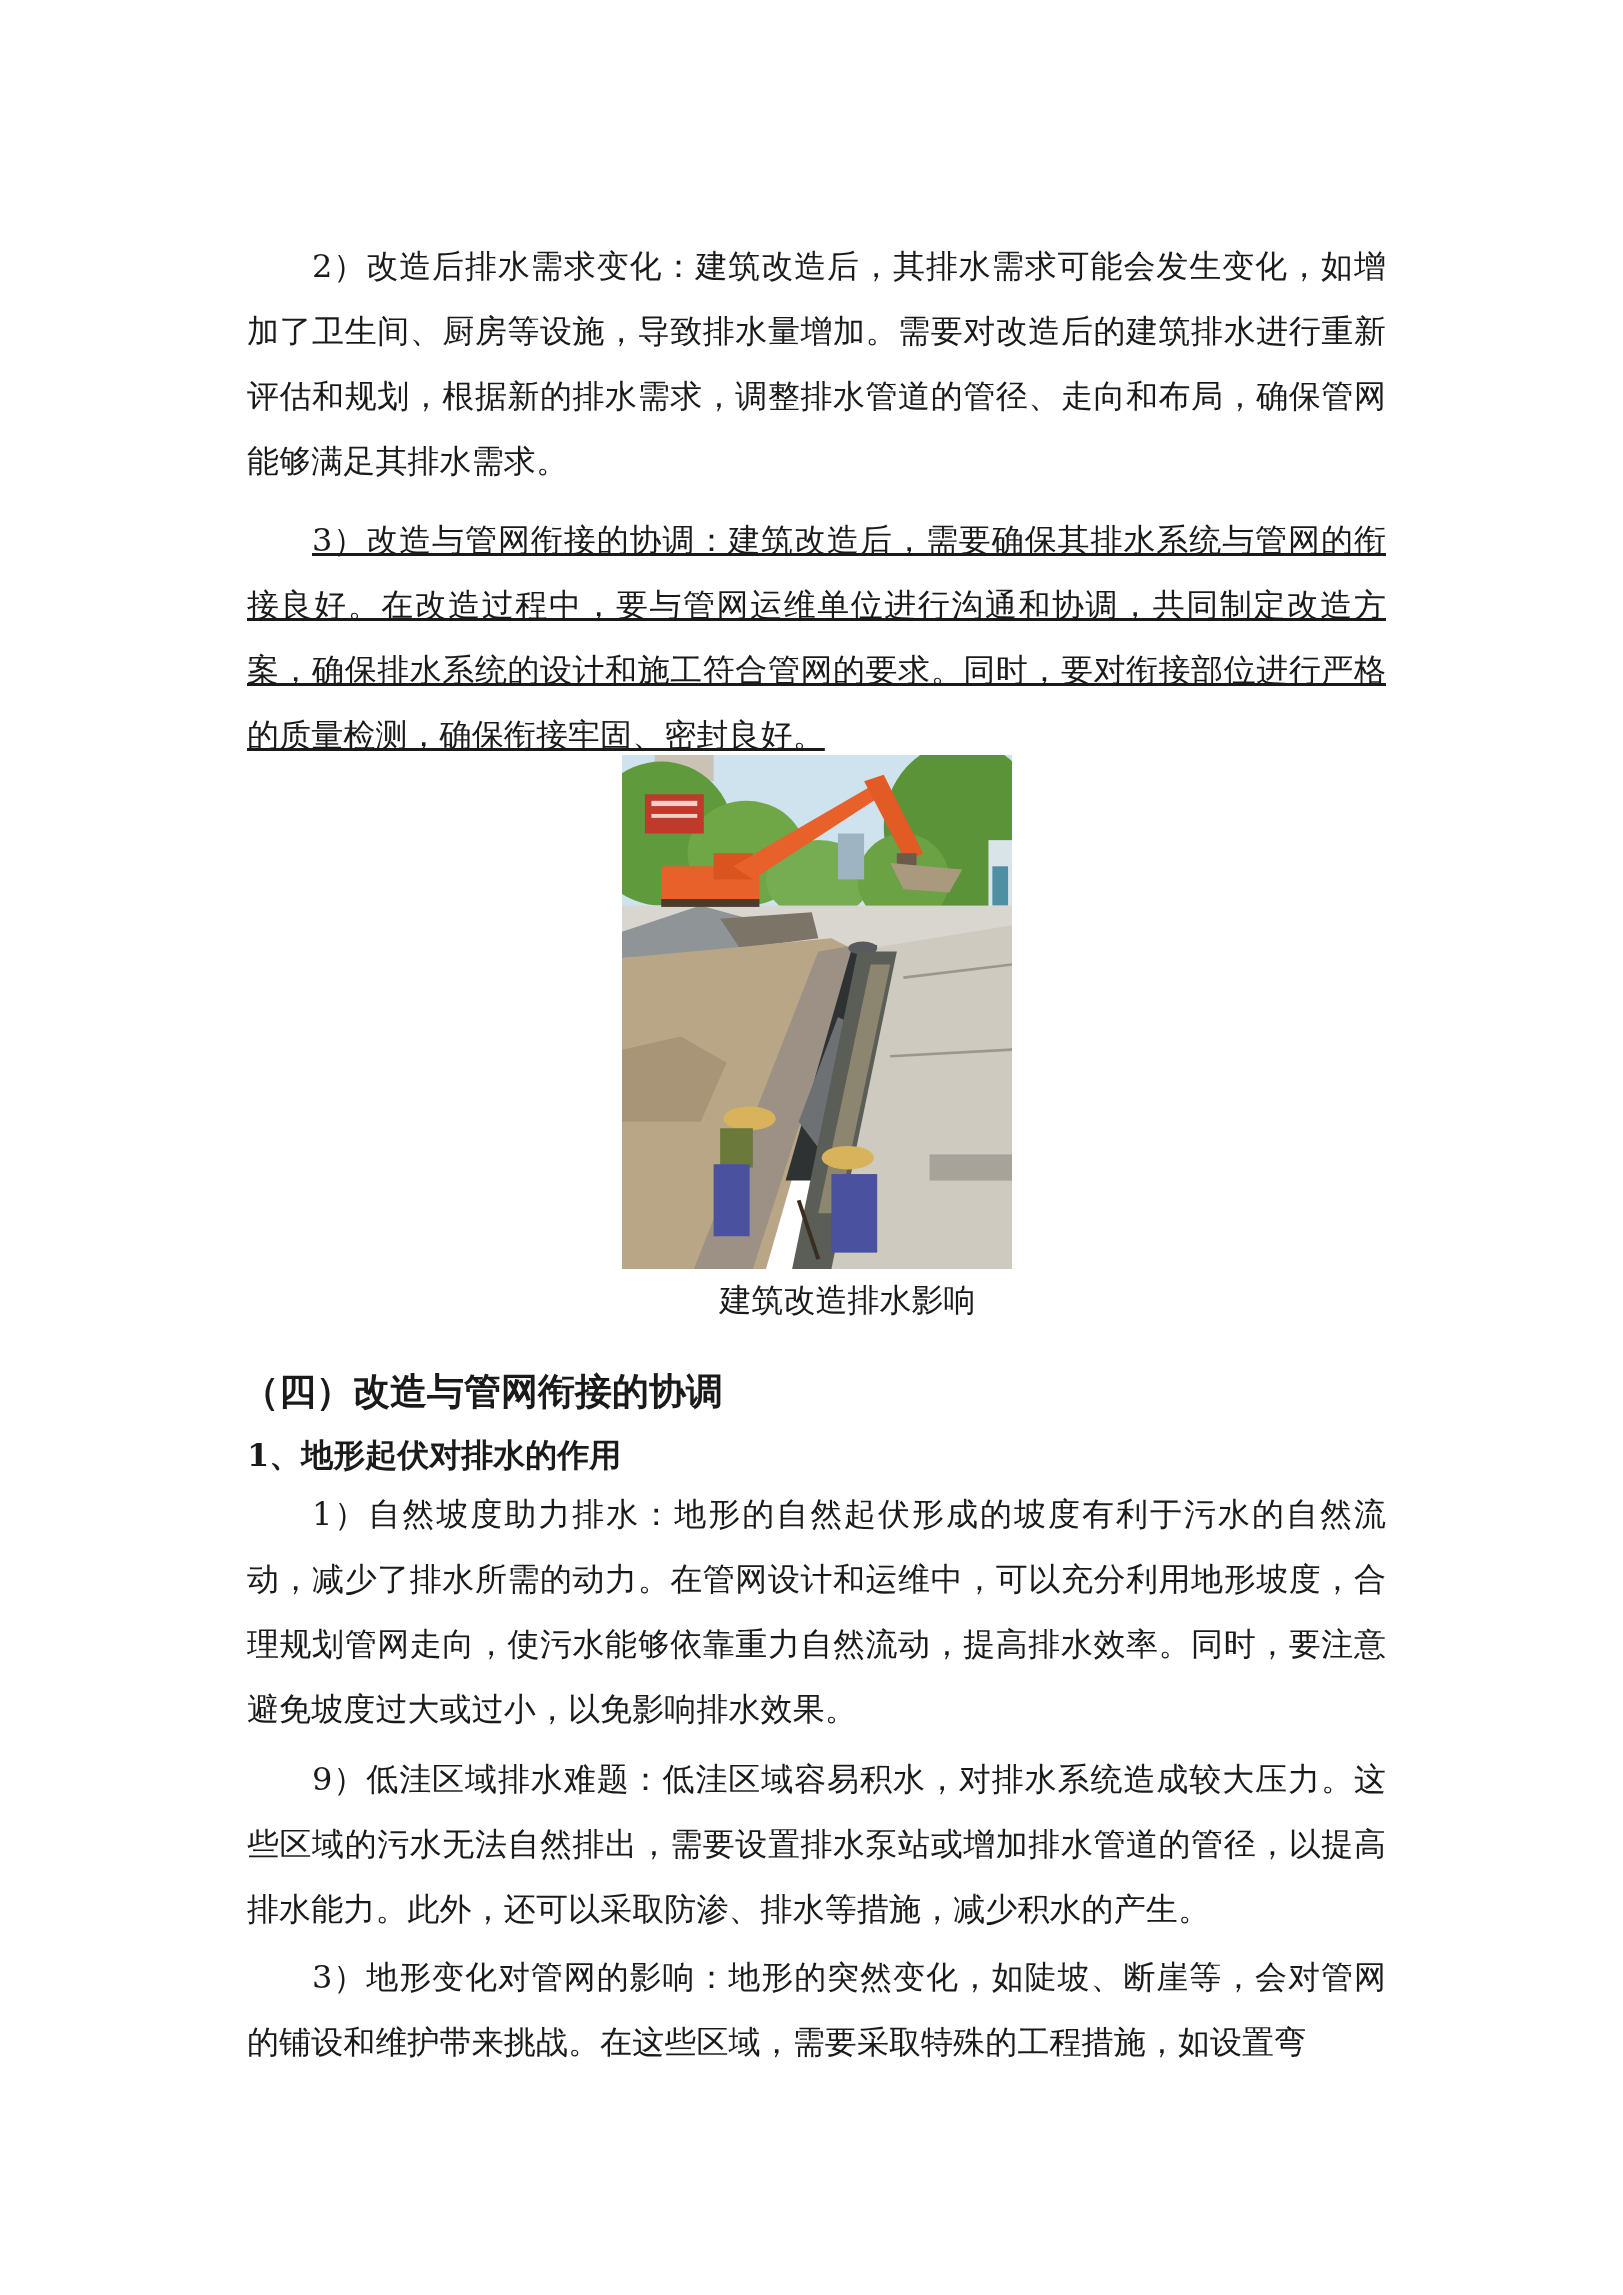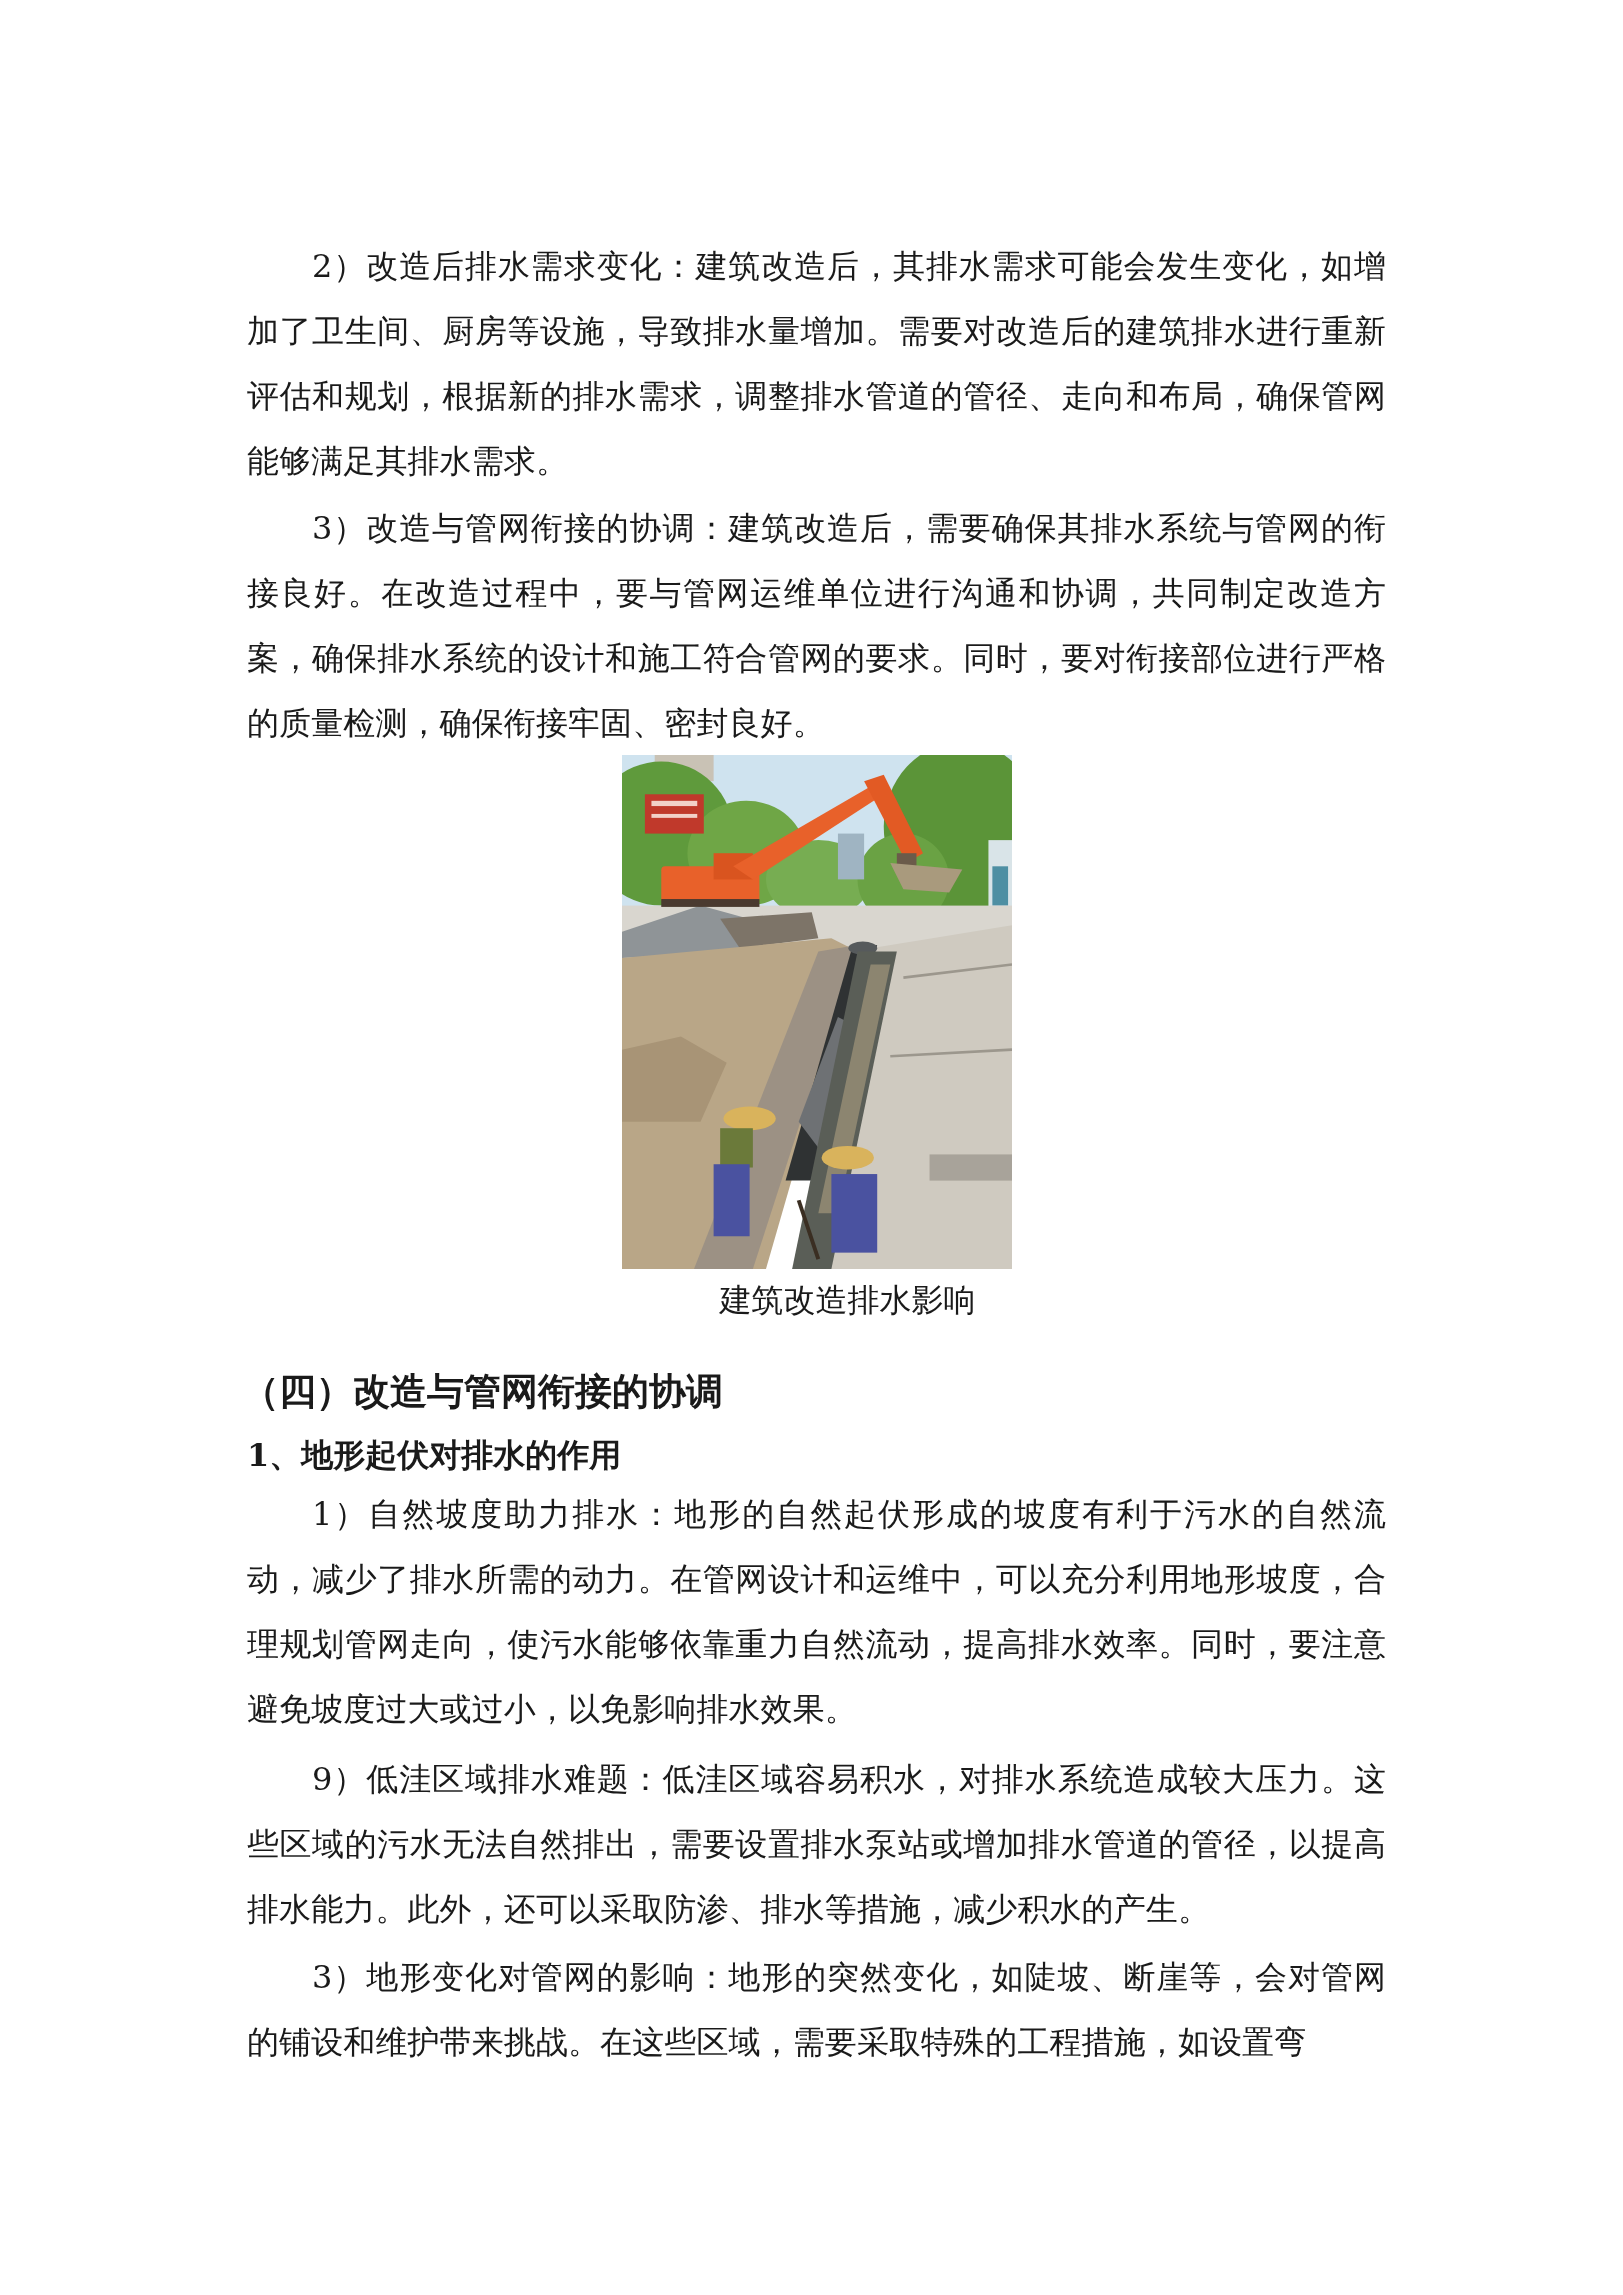--- a/index.html
+++ b/index.html
@@ -16,21 +16,21 @@
              font-size: 32px; line-height: 42px; margin: 0; padding-left: 36px; }
   .photo svg { display: block; width: 100%; height: 100%; }
 </style>
 </head>
 <body>
 
 <div class="page">
 
   <p class="para" style="top:196px;">2）改造后排水需求变化：建筑改造后，其排水需求可能会发生变化，如增加了卫生间、厨房等设施，导致排水量增加。需要对改造后的建筑排水进行重新评估和规划，根据新的排水需求，调整排水管道的管径、走向和布局，确保管网能够满足其排水需求。</p>
 
-  <p class="para" style="top:458px;">3）改造与管网衔接的协调：建筑改造后，需要确保其排水系统与管网的衔接良好。在改造过程中，要与管网运维单位进行沟通和协调，共同制定改造方案，确保排水系统的设计和施工符合管网的要求。同时，要对衔接部位进行严格的质量检测，确保衔接牢固、密封良好。</p>
+  <p class="para" style="top:470px;text-decoration:underline;">3）改造与管网衔接的协调：建筑改造后，需要确保其排水系统与管网的衔接良好。在改造过程中，要与管网运维单位进行沟通和协调，共同制定改造方案，确保排水系统的设计和施工符合管网的要求。同时，要对衔接部位进行严格的质量检测，确保衔接牢固、密封良好。</p>
 
   <div class="figure photo">
     <svg viewBox="0 0 596 785" preserveAspectRatio="none">
 
       <rect x="0" y="0" width="596" height="260" fill="#cfe3ef"></rect>
 
       <rect x="50" y="0" width="90" height="40" fill="#c9c2b5"></rect>
 
       <ellipse cx="60" cy="120" rx="110" ry="110" fill="#5f9a3c"></ellipse>
       <ellipse cx="190" cy="150" rx="90" ry="80" fill="#6fa646"></ellipse>

